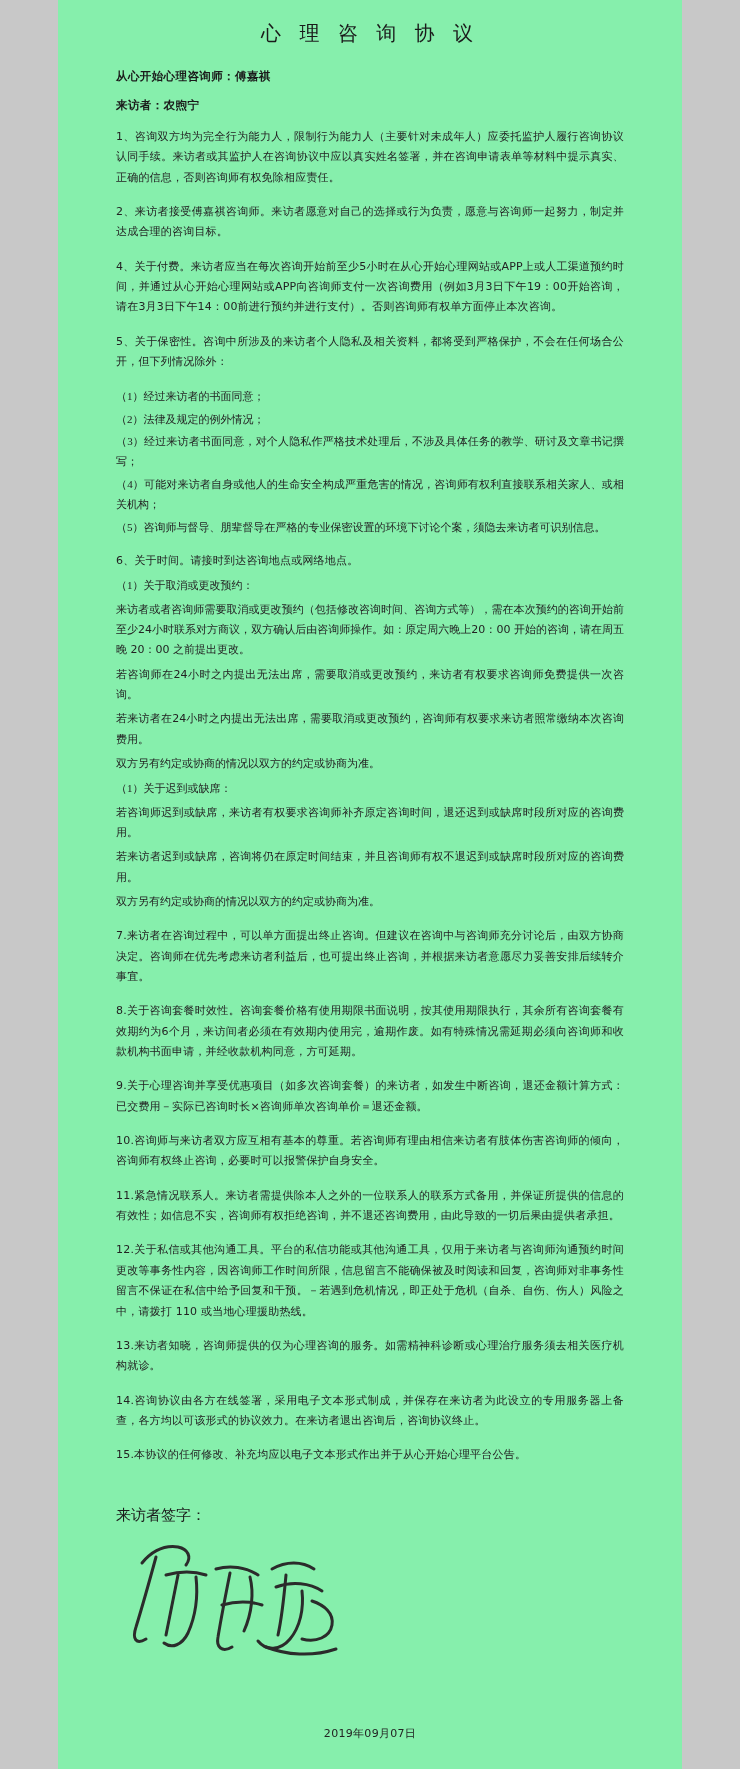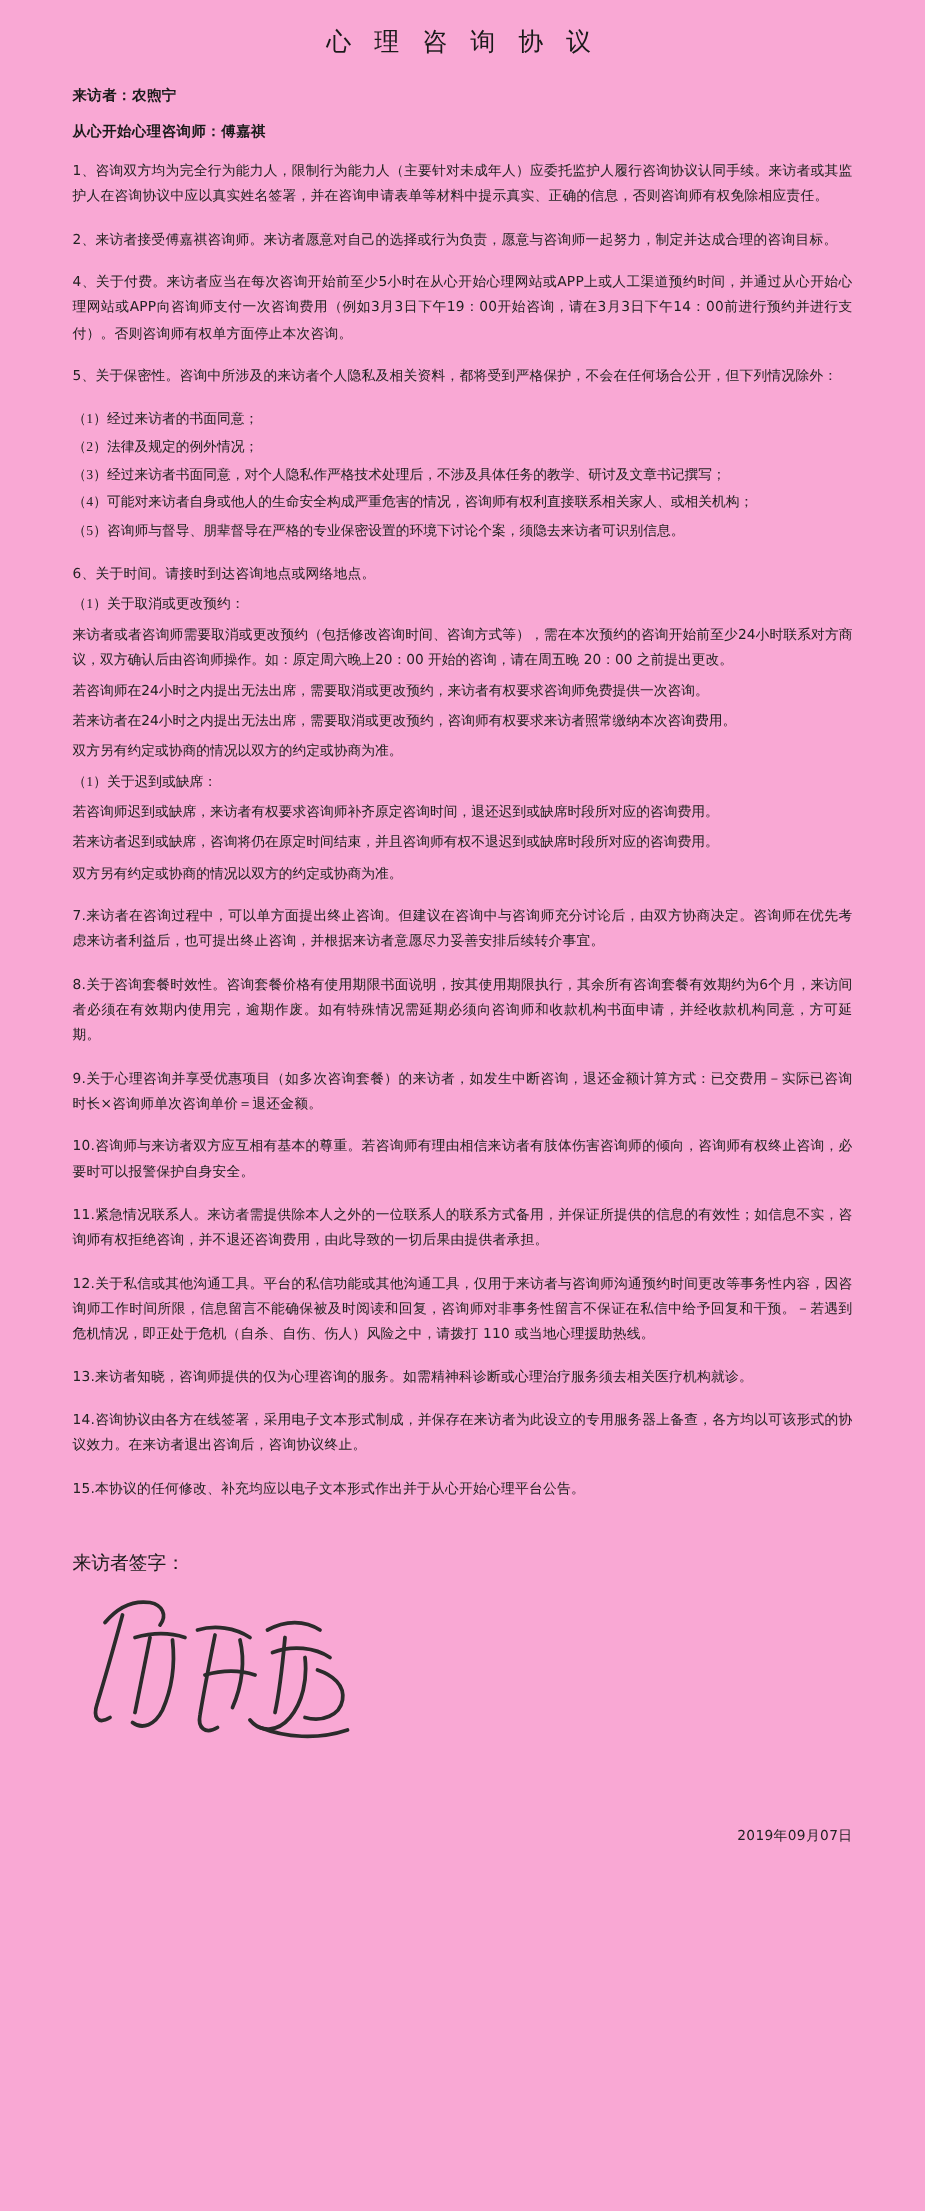--- a/index.html
+++ b/index.html
@@ -4,23 +4,23 @@
 <style>
   html, body {
     margin: 0;
     padding: 0;
     background: #c8c8c8;
   }
   body {
     font-family: "DejaVu Sans", "Liberation Sans", sans-serif;
   }
   .page {
-    width: 740px;
+    width: 624px;
     min-height: 1769px;
-    background: #f9a8d4;
+    background: #86efac;
     box-sizing: border-box;
     position: relative;
     margin: 0 auto;
   }
   .doc {
     padding: 14px 58px 0 58px;
     box-sizing: border-box;
   }
   .doc-title {
     text-align: center;
@@ -62,42 +62,42 @@
     color: #1a1a1a;
     margin: 40px 0 0 0;
   }
   .sig-area {
     height: 150px;
     position: relative;
     margin-top: 4px;
   }
   .sig-area svg { position: absolute; left: 10px; top: 6px; }
   .date {
-    text-align: right;
+    text-align: center;
     font-size: 11px;
     color: #222;
     padding: 30px 0 26px 0;
     letter-spacing: 0.3px;
   }
   .spacer { height: 6px; }
 </style>
 </head>
 <body>
 
 <div class="page">
   <div class="doc">
 
     <h1 class="doc-title">心 理 咨 询 协 议</h1>
 
     <p class="line-head">
-      <span>来访者：</span><span>农煦宁</span>
+      <span>从心开始心理咨询师：</span><span>傅嘉祺</span>
     </p>
 
     <p class="line-head">
-      <span>从心开始心理咨询师：</span><span>傅嘉祺</span>
+      <span>来访者：</span><span>农煦宁</span>
     </p>
 
     <p class="para">1、咨询双方均为完全行为能力人，限制行为能力人（主要针对未成年人）应委托监护人履行咨询协议认同手续。来访者或其监护人在咨询协议中应以真实姓名签署，并在咨询申请表单等材料中提示真实、正确的信息，否则咨询师有权免除相应责任。</p>
     <p class="para">2、来访者接受傅嘉祺咨询师。来访者愿意对自己的选择或行为负责，愿意与咨询师一起努力，制定并达成合理的咨询目标。</p>
     <p class="para">4、关于付费。来访者应当在每次咨询开始前至少5小时在从心开始心理网站或APP上或人工渠道预约时间，并通过从心开始心理网站或APP向咨询师支付一次咨询费用（例如3月3日下午19：00开始咨询，请在3月3日下午14：00前进行预约并进行支付）。否则咨询师有权单方面停止本次咨询。</p>
     <p class="para">5、关于保密性。咨询中所涉及的来访者个人隐私及相关资料，都将受到严格保护，不会在任何场合公开，但下列情况除外：</p>
 
     <p class="sub indent2">（1）经过来访者的书面同意；</p>
     <p class="sub indent2">（2）法律及规定的例外情况；</p>
     <p class="sub indent2">（3）经过来访者书面同意，对个人隐私作严格技术处理后，不涉及具体任务的教学、研讨及文章书记撰写；</p>

